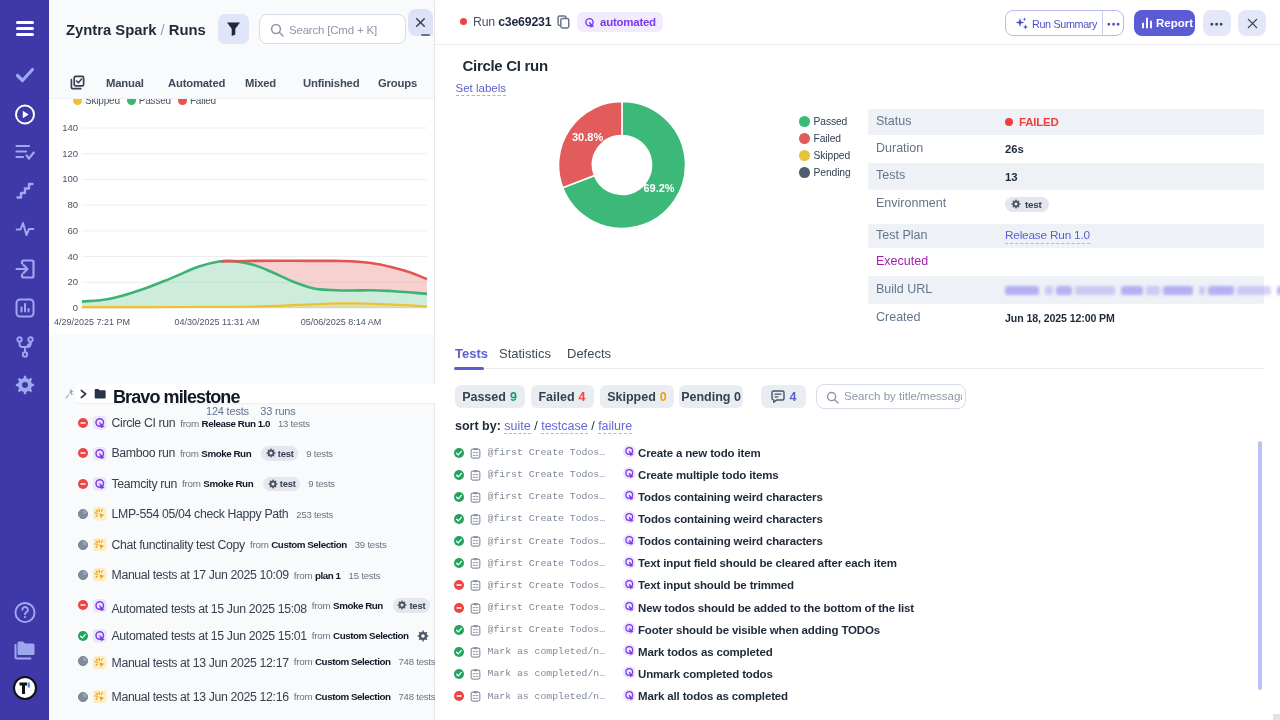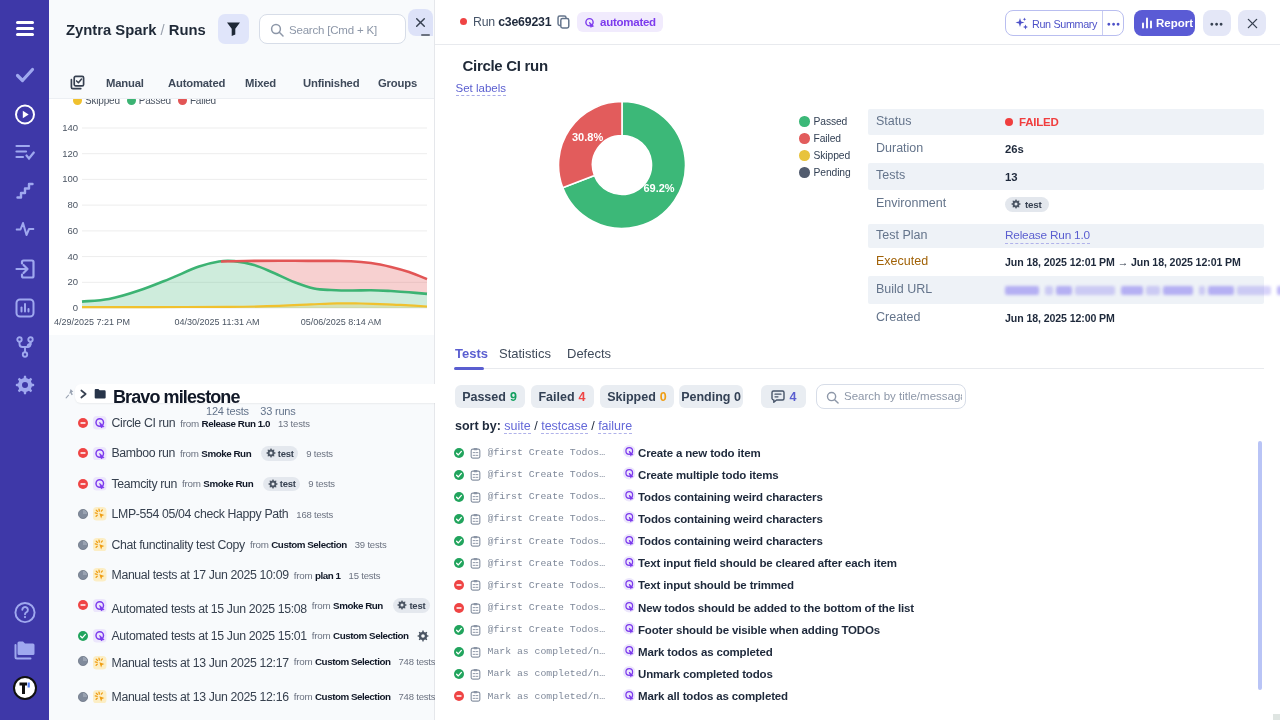--- a/index.html
+++ b/index.html
@@ -184,21 +184,21 @@
             <g stroke="#ef9d12" stroke-width="1.3" stroke-linecap="round">
               <line x1="6.2" y1="2.2" x2="6.6" y2="4.2"></line>
               <line x1="2.3" y1="6.1" x2="4.3" y2="6.5"></line>
               <line x1="3.3" y1="3.2" x2="4.7" y2="4.6"></line>
               <line x1="9.7" y1="3" x2="8.6" y2="4.3"></line>
               <line x1="3.2" y1="9.6" x2="4.4" y2="8.5"></line>
             </g>
             <path d="M6.6 6.6 L11.8 8.4 L9.4 9.4 L8.4 11.8 Z" fill="#ef9d12"></path>
           </svg>
           <span style="margin-left:5px;white-space:nowrap;letter-spacing:-0.35px;">LMP-554 05/04 check Happy Path</span>
-          <span style="margin-left:8px;font-size:9.5px;color:#6b7280;white-space:nowrap;letter-spacing:-0.2px;">168 tests</span>
+          <span style="margin-left:8px;font-size:9.5px;color:#6b7280;white-space:nowrap;letter-spacing:-0.2px;">253 tests</span>
         </div>
 <div class="runrow" style="top:121.6px;display:flex;align-items:center;">
           <span style="width:29px;flex:none"></span>
           <svg width="10" height="10" viewBox="0 0 13 13" style="flex:none">
             <circle cx="6.5" cy="6.5" r="6" fill="#818b9c"></circle>
             <path d="M6.5 0.5 A6 6 0 0 1 12.5 6.5 L6.5 6.5 Z" fill="#9aa3b2"></path>
             <circle cx="6.5" cy="6.5" r="6" fill="none" stroke="#6b7484" stroke-width="1"></circle>
           </svg>
           <span style="width:5px;flex:none"></span>
           <svg width="13.5" height="13.5" viewBox="0 0 14 14" style="flex:none">
@@ -502,24 +502,21 @@
               </svg>test</span>
           </div>
         </div>
 <div style="position:absolute;left:0;top:224px;width:396px;height:24px;background:#eef2f7;border-radius:2px;">
           <span style="position:absolute;left:8px;top:4px;color:#64748b;">Test Plan</span>
           <div style="position:absolute;left:137px;top:0;height:24px;display:flex;align-items:center;color:#1e293b;font-size:12px;white-space:nowrap;">
             <span style="color:#5a5ed0;border-bottom:1px dashed #b0b2ea;padding-bottom:0.5px;font-size:11.8px;letter-spacing:-0.2px;">Release Run 1.0</span>
           </div>
         </div>
 <div style="position:absolute;left:0;top:248px;width:396px;height:28px;border-radius:2px;">
-          <span style="position:absolute;left:8px;top:6px;color:#a16207;">Executed</span>
-          <div style="position:absolute;left:137px;top:0;height:28px;display:flex;align-items:center;color:#1e293b;font-size:12px;white-space:nowrap;">
-            <b style="font-size:10.6px;letter-spacing:-0.1px;">Jun 18, 2025 12:01 PM → Jun 18, 2025 12:01 PM</b>
-          </div>
+          <span style="position:absolute;left:8px;top:6px;color:#a21caf;">Executed</span>
         </div>
 <div style="position:absolute;left:0;top:276px;width:396px;height:28px;background:#eef2f7;border-radius:2px;">
           <span style="position:absolute;left:8px;top:6px;color:#64748b;">Build URL</span>
           <div style="position:absolute;left:137px;top:0;height:28px;display:flex;align-items:center;color:#1e293b;font-size:12px;white-space:nowrap;">
             <span style="display:inline-block;width:34px;height:9px;background:rgba(124,110,240,0.5);border-radius:2px;margin-right:6px;vertical-align:middle;filter:blur(1.5px);"></span>
             <span style="display:inline-block;width:8px;height:9px;background:rgba(124,110,240,0.3);border-radius:2px;margin-right:3px;vertical-align:middle;filter:blur(1.5px);"></span>
             <span style="display:inline-block;width:16px;height:9px;background:rgba(124,110,240,0.5);border-radius:2px;margin-right:3px;vertical-align:middle;filter:blur(1.5px);"></span>
             <span style="display:inline-block;width:40px;height:9px;background:rgba(124,110,240,0.3);border-radius:2px;margin-right:6px;vertical-align:middle;filter:blur(1.5px);"></span>
             <span style="display:inline-block;width:22px;height:9px;background:rgba(124,110,240,0.5);border-radius:2px;margin-right:3px;vertical-align:middle;filter:blur(1.5px);"></span>
             <span style="display:inline-block;width:14px;height:9px;background:rgba(124,110,240,0.3);border-radius:2px;margin-right:3px;vertical-align:middle;filter:blur(1.5px);"></span>

